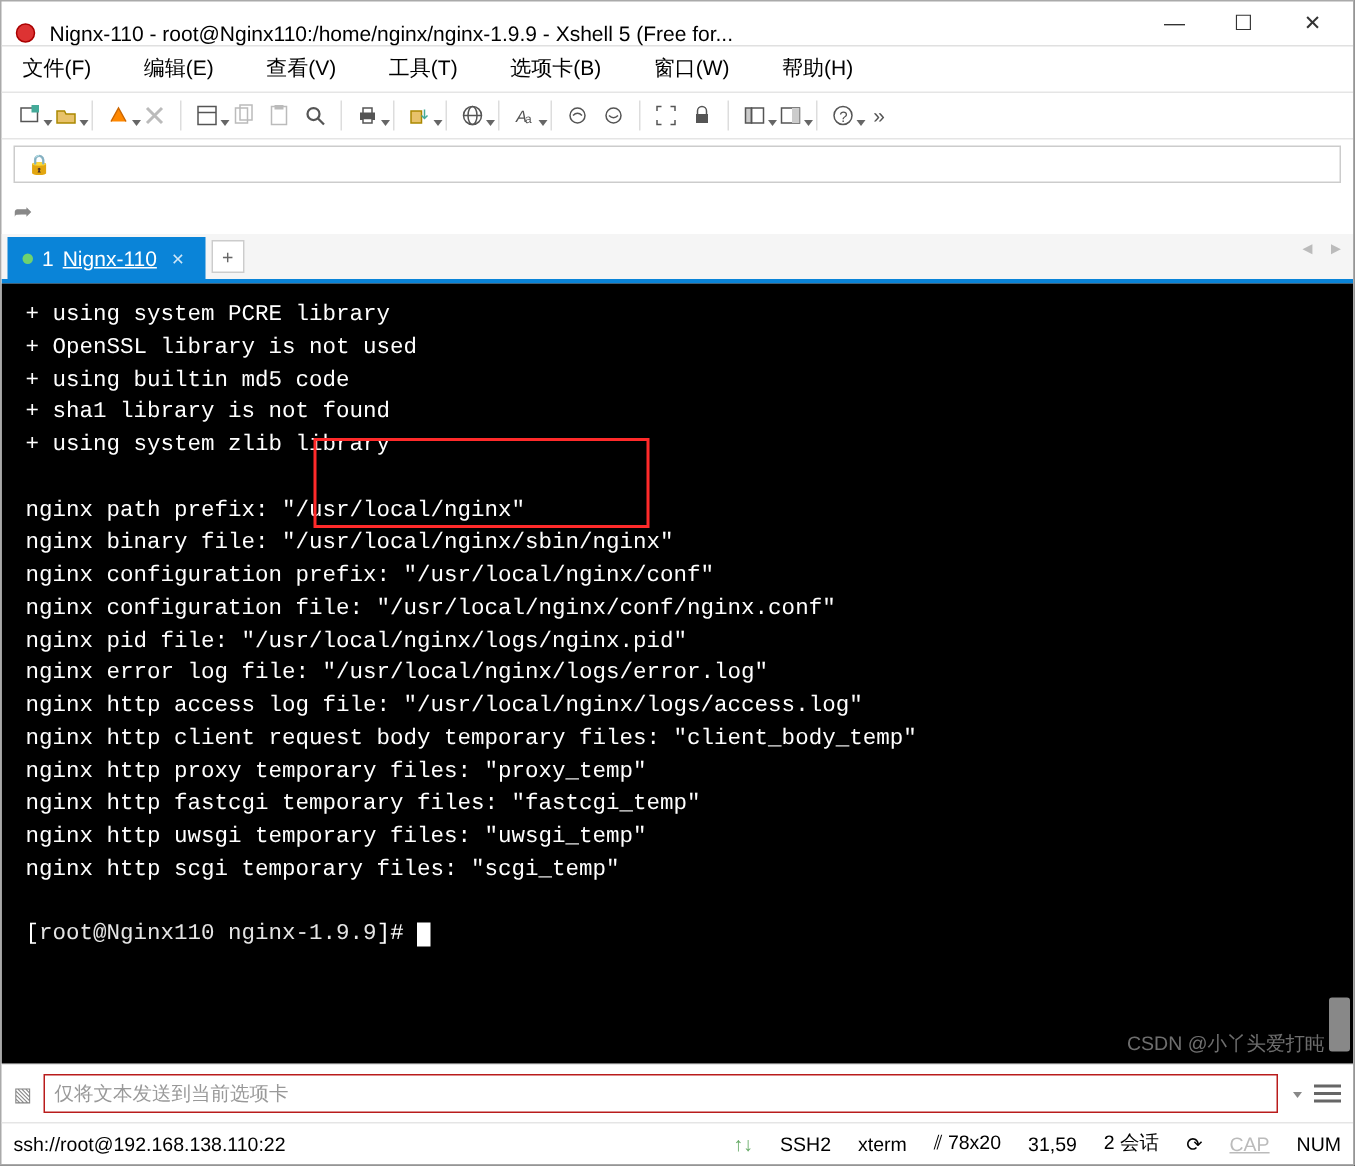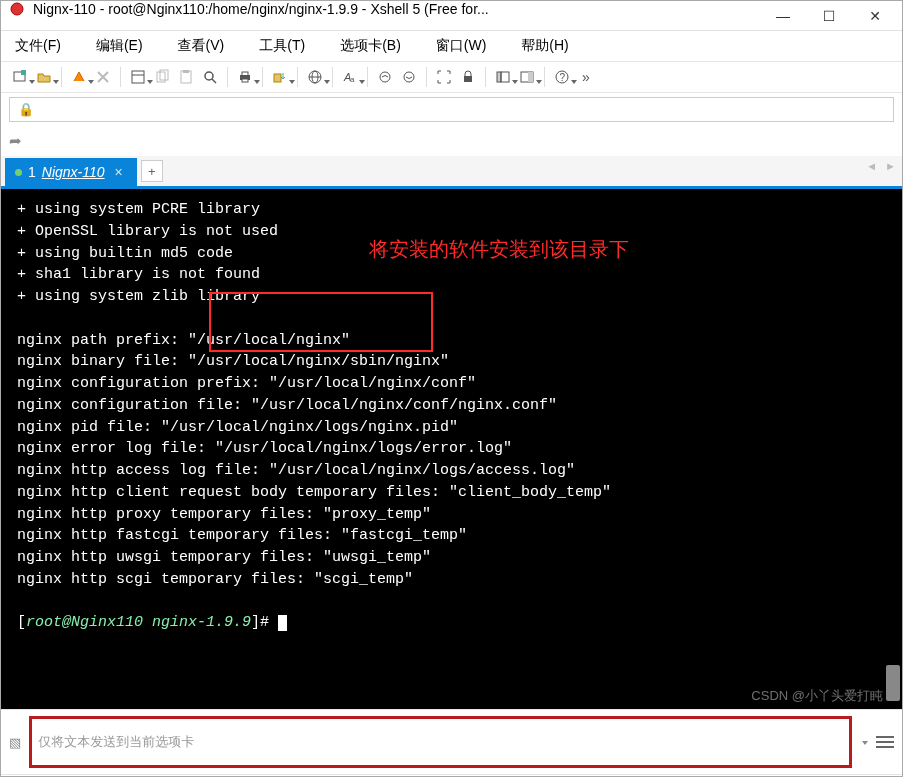--- a/index.html
+++ b/index.html
@@ -1,45 +1,45 @@
 <!DOCTYPE html>
 <html><head>
 <meta charset="utf-8">
 <style>
 * { box-sizing: border-box; margin: 0; padding: 0; }
 body { font-family: "Segoe UI", Tahoma, sans-serif; font-size: 13px; background: #fff; width: 903px; height: 777px; overflow: hidden; border: 1px solid #aaa; }
-.titlebar { display: flex; align-items: flex-start; height: 30px; padding: 0 4px; border-bottom: 1px solid #e0e0e0; }
+.titlebar { display: flex; align-items: flex-end; height: 30px; padding: 0 4px; border-bottom: 1px solid #e0e0e0; }
 .titlebar .icon { width: 16px; height: 16px; margin: 0 4px; }
 .titlebar .title { flex: 1; font-size: 14px; padding-left:4px;}
 .titlebar .winbtns { display: flex; }
 .titlebar .winbtn { width: 46px; height: 30px; display: flex; align-items: center; justify-content: center; font-size: 14px; color:#333;}
 .menubar { display: flex; padding: 4px 8px; gap: 23px; font-size: 14px; }
 .menubar span { padding: 2px 6px; }
 .toolbar { display: flex; align-items: center; padding: 4px 8px; gap: 2px; border-top: 1px solid #e5e5e5; border-bottom: 1px solid #e5e5e5; flex-wrap:nowrap; overflow:hidden;}
 .tbtn { width: 22px; height: 22px; display: flex; align-items: center; justify-content: center; color:#555; position:relative;}
 .tbtn.drop::after { content:""; border-left:3px solid transparent; border-right:3px solid transparent; border-top:4px solid #666; position:absolute; right:-4px; bottom:4px; }
 .tsep { width: 1px; height: 20px; background: #ddd; margin: 0 4px; }
 .addrbar { display: flex; align-items: center; padding: 4px 8px; }
 .addrbox { flex: 1; border: 1px solid #ccc; padding: 4px 8px; color: #888; display:flex; align-items:center; gap:6px; }
 .infobar { display: flex; align-items: center; padding: 6px 8px; color: #666; gap:8px; }
 .tabbar { display: flex; align-items: flex-end; background: #f5f5f5; border-bottom: 3px solid #0a84d8; padding-left:4px; position:relative;}
 .tab { background: #0a84d8; color: #fff; padding: 6px 14px 6px 10px; font-size: 14px; display: flex; align-items: center; gap:6px; }
 .tab .dot { width:7px; height:7px; border-radius:50%; background:#6fd26f; }
-.tab .lbl { text-decoration: underline; font-style: italic; }
+.tab .lbl { text-decoration: underline; }
 .tab .cls { color: rgba(255,255,255,0.8); margin-left:4px;}
 .addtab { width:22px; height:22px; border:1px solid #ccc; display:flex; align-items:center; justify-content:center; margin:4px; background:#fff; color:#666;}
 .tabnav { position:absolute; right:6px; top:4px; color:#bbb; display:flex; gap:8px; font-size:11px;}
 .terminal { background: #000; color: #fff; font-family: "Consolas", "Courier New", monospace; font-size: 15px; line-height: 1.45; padding: 10px 8px 10px 16px; height: 520px; white-space: pre; position:relative; }
-.terminal .cyan { color: #86efac; font-style: italic; }
+.terminal .cyan { color: #e5e5e5; }
 .terminal .cursor { display:inline-block; width:9px; height:16px; background:#fff; vertical-align:text-bottom;}
 .annot { position:absolute; color:#ff2a2a; font-size:20px; font-family: "Microsoft YaHei", sans-serif; }
 .annot-box { position:absolute; border:2px solid #ff2a2a; }
 .scroll-thumb { position:absolute; right:2px; bottom:8px; width:14px; height:36px; background:#888; border-radius:2px;}
 .sendbar { display:flex; align-items:center; padding:6px 8px; border-top:1px solid #e5e5e5; gap:8px;}
-.sendbox { flex:1; border:3px solid #b91c1c; padding:14px 6px; color:#999; }
+.sendbox { flex:1; border:1px solid #b91c1c; padding:3px 6px; color:#999; }
 .statusbar { display:flex; align-items:center; border-top:1px solid #e5e5e5; padding:4px 8px; font-size:13px; gap:18px; }
 .statusbar .grow { flex:1; }
 .watermark { position:absolute; right:20px; bottom:72px; color:rgba(200,200,200,0.55); font-size:13px; font-family: sans-serif; margin-top: 15px;}
 .hamb { width:18px;}
 .hamb div { height:2px; background:#666; margin:3px 0;}
 .dropd::after{content:""; display:inline-block; margin-left:2px; border-left:3px solid transparent; border-right:3px solid transparent; border-top:4px solid #888; vertical-align:middle;}
 svg { display:block; }
 </style>
 </head>
 <body>
@@ -231,21 +231,20 @@
 nginx pid file: "/usr/local/nginx/logs/nginx.pid"
 nginx error log file: "/usr/local/nginx/logs/error.log"
 nginx http access log file: "/usr/local/nginx/logs/access.log"
 nginx http client request body temporary files: "client_body_temp"
 nginx http proxy temporary files: "proxy_temp"
 nginx http fastcgi temporary files: "fastcgi_temp"
 nginx http uwsgi temporary files: "uwsgi_temp"
 nginx http scgi temporary files: "scgi_temp"
 
 </span><span>[</span><span class="cyan">root@Nginx110</span><span> </span><span class="cyan">nginx-1.9.9</span><span>]# </span><span class="cursor"></span>
-  <div class="annot" style="left:368px; top:46px;">将安装的软件安装到该目录下</div>
   <div class="annot-box" style="left:208px; top:103px; width:224px; height:60px;"></div>
   <div class="scroll-thumb"></div>
 </div>
 
 <div class="watermark">CSDN @小丫头爱打盹</div>
 
 <div class="sendbar">
   <span style="color:#888;">▧</span>
   <div class="sendbox">仅将文本发送到当前选项卡</div>
   <span class="dropd"></span>

